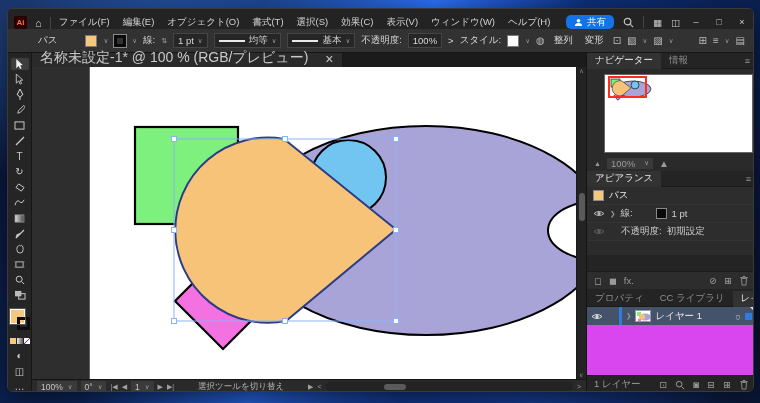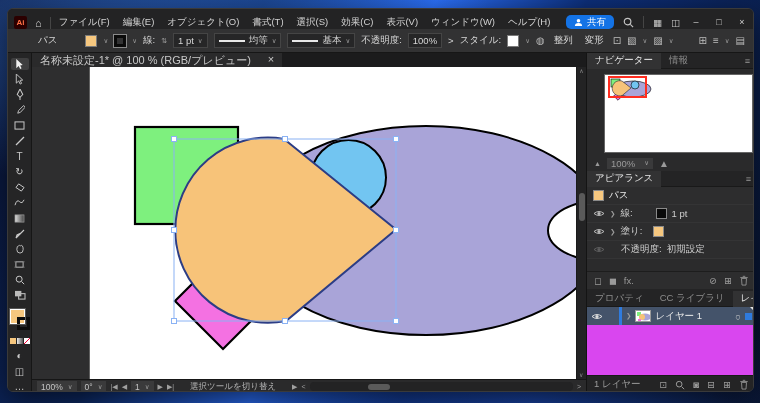--- a/index.html
+++ b/index.html
@@ -34,30 +34,30 @@
 
 .tools{position:absolute;left:0;top:44px;width:24px;height:340px;background:#252526;border-right:1px solid #161616;display:flex;flex-direction:column;align-items:center;padding-top:5px;gap:3.2px}
 .tool{width:18px;height:13px;display:flex;align-items:center;justify-content:center;color:#c9c9c9;font-size:10px}
 .tool.sel{background:#3e3e3f;border-radius:2px}
 .bigswatch{width:15px;height:15px;background:#f6c77f;border:1px solid #fff;outline:1px solid #555;margin-top:4px}
 .strokeproxy{width:13px;height:13px;border:3px solid #0c0c0c;margin-left:7px;margin-top:-7px;background:transparent}
 .trio{display:flex;gap:1px;margin-top:5px}
 .trio i{width:6px;height:6px;display:block}
 
 .doctabrow{position:absolute;left:24px;top:44px;width:554px;height:14px;background:#1b1b1c;display:flex}
-.doctab{background:#2a2a2b;color:#c9c9c9;display:flex;align-items:flex-start;gap:17px;padding:0 8px;font-size:11px;white-space:nowrap}
+.doctab{background:#2a2a2b;color:#c9c9c9;display:flex;align-items:flex-end;gap:17px;padding:0 8px;font-size:14px;white-space:nowrap}
 
 .canvas{position:absolute;left:24px;top:58px;width:554px;height:312px;background:#2e2e2f;overflow:hidden}
 .vscroll{position:absolute;right:0;top:0;width:10px;height:312px;background:#232324;border-left:1px solid #1a1a1a;color:#8a8a8a;font-size:6px;text-align:center}
 .vthumb{position:absolute;left:2px;top:126px;width:6px;height:28px;background:#5a5a5a;border-radius:3px}
 
 .statusbar{position:absolute;left:24px;top:370px;width:554px;height:14px;background:#2a2a2b;border-top:1px solid #161616;display:flex;align-items:center;gap:4px;padding:0 5px;font-size:8.5px;color:#c5c5c5}
 .st-field{background:#3a3a3b;height:11px;display:flex;align-items:center;gap:5px;padding:0 4px}
 .st-ic{color:#9f9f9f;font-size:7px}
-.hint{color:#b5b5b5;margin:0 12px;white-space:nowrap}
+.hint{color:#b5b5b5;margin:0 20px;white-space:nowrap}
 .htrack{position:relative;flex:1;height:9px;background:#232324;border-radius:4px}
 .hthumb{position:absolute;left:58px;top:1.5px;width:22px;height:6px;background:#5a5a5a;border-radius:3px}
 
 .dock{position:absolute;left:578px;top:44px;width:169px;height:340px;background:#242425;border-left:1px solid #141414}
 .phead{display:flex;align-items:center;background:#242425;height:16px;border-bottom:1px solid #191919;color:#c9c9c9}
 .ptab{padding:0 8px;height:16px;display:flex;align-items:center;white-space:nowrap}
 .ptab.on{background:#323233;color:#e8e8e8}
 .ptab.off{color:#8d8d8d}
 .pmenu{margin-left:auto;margin-right:5px;color:#9a9a9a;font-size:9px}
 .navbody{position:absolute;left:0;top:16px;width:169px;height:102px;background:#2a2a2b}
@@ -367,29 +367,20 @@
         <svg class="eye" viewBox="0 0 12 9">
               <path d="M1 4.5 Q6 0.5 11 4.5 Q6 8.5 1 4.5 Z" fill="none" stroke="#bbb"></path>
               <circle cx="6" cy="4.5" r="1.6" fill="#bbb"></circle>
             </svg>
         <span class="chev">❯</span>
         <span>線:</span>
         <span class="sw-s" style="background:#0a0a0a;margin-left:18px"></span>
         <span>1 pt</span>
       </div>
       <div class="aprow">
-        <svg class="eye" viewBox="0 0 12 9">
-              <path d="M1 4.5 Q6 0.5 11 4.5 Q6 8.5 1 4.5 Z" fill="none" stroke="#bbb"></path>
-              <circle cx="6" cy="4.5" r="1.6" fill="#bbb"></circle>
-            </svg>
-        <span class="chev">❯</span>
-        <span>塗り:</span>
-        <span class="sw-s" style="background:#f6c77f;margin-left:6px"></span>
-      </div>
-      <div class="aprow">
         <svg class="eye" style="opacity:.35" viewBox="0 0 12 9">
               <path d="M1 4.5 Q6 0.5 11 4.5 Q6 8.5 1 4.5 Z" fill="none" stroke="#bbb"></path>
               <circle cx="6" cy="4.5" r="1.6" fill="#bbb"></circle>
             </svg>
         <span style="margin-left:11px">不透明度:</span>
         <span>初期設定</span>
       </div>
       <div class="aprow" style="background:#2b2b2c;border-bottom:none;height:14px"></div>
     </div>
     <div class="appfoot">

